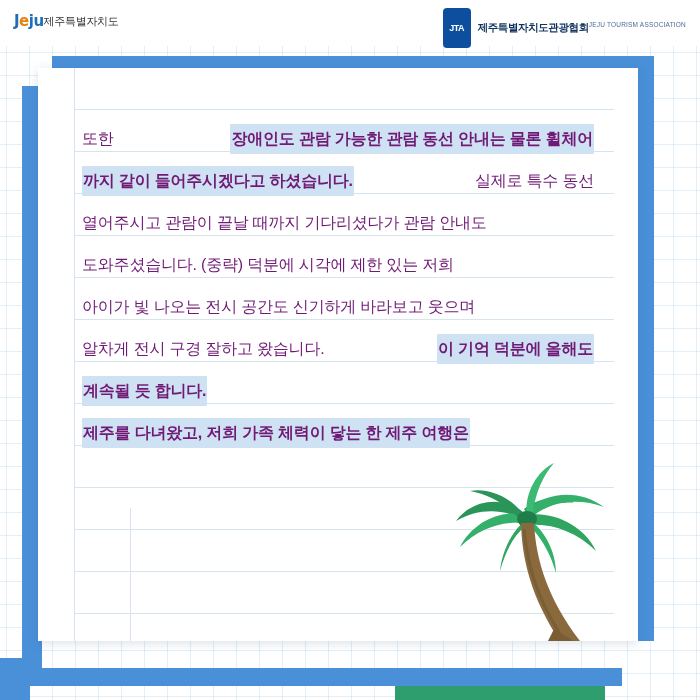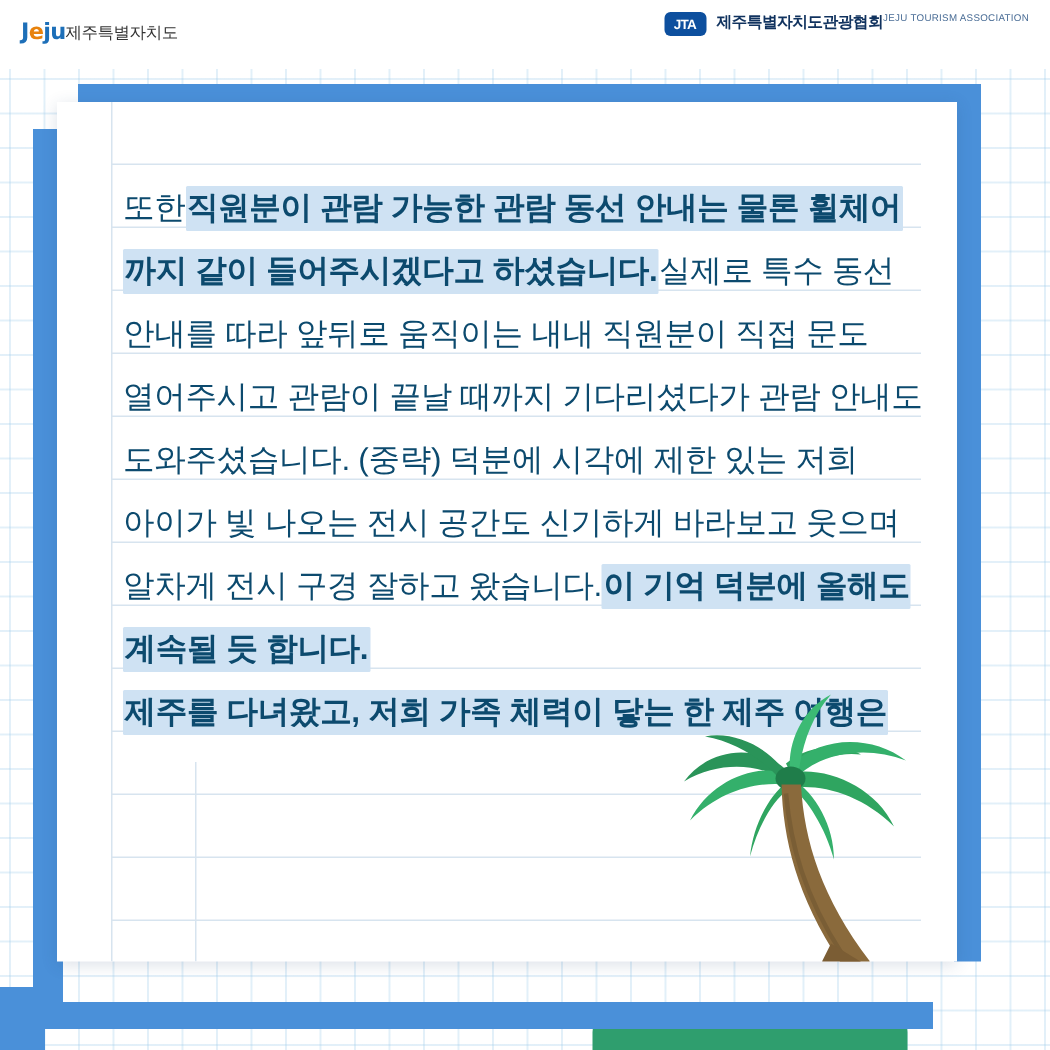--- a/index.html
+++ b/index.html
@@ -62,21 +62,21 @@
   .brand-right {
     position: absolute;
     right: 14px;
     top: 8px;
     display: flex;
     align-items: center;
     gap: 7px;
   }
   .jta-mark {
     width: 28px;
-    height: 16px;
+    height: 40px;
     border-radius: 4px;
     background: #0d4f9e;
     color: #ffffff;
     font-size: 9px;
     font-weight: bold;
     display: flex;
     align-items: center;
     justify-content: center;
     font-family: "Liberation Sans", sans-serif;
     letter-spacing: -0.5px;
@@ -169,22 +169,22 @@
   }
 
   
   .note-text {
     position: absolute;
     left: 44px;
     top: 50px;
     width: 512px;
     z-index: 6;
     font-family: "Liberation Sans", sans-serif;
-    font-size: 21px;
-    color: #0c4a6e;
+    font-size: 16px;
+    color: #701a75;
     letter-spacing: -0.2px;
   }
   .tline {
     height: 42px;
     line-height: 42px;
     display: flex;
     white-space: nowrap;
     align-items: center;
   }
   .tline.spread {
@@ -275,31 +275,28 @@
     <div class="hline" style="top:503px"></div>
     <div class="hline" style="top:545px"></div>
     <div class="vline" style="left:36px"></div>
     <div class="vline" style="left:92px; top:440px;"></div>
   </div>
 
   <div class="note-text">
 
     <div class="tline spread">
       <span class="seg">또한</span>
-      <span class="seg hl bold">직원분이 관람 가능한 관람 동선 안내는 물론 휠체어</span>
+      <span class="seg hl bold">장애인도 관람 가능한 관람 동선 안내는 물론 휠체어</span>
     </div>
 
     <div class="tline spread">
       <span class="seg hl bold">까지 같이 들어주시겠다고 하셨습니다.</span>
       <span class="seg">실제로 특수 동선</span>
     </div>
 
-    <div class="tline">
-      <span class="seg">안내를 따라 앞뒤로 움직이는 내내 직원분이 직접 문도</span>
-    </div>
 
     <div class="tline">
       <span class="seg">열어주시고 관람이 끝날 때까지 기다리셨다가 관람 안내도</span>
     </div>
 
     <div class="tline">
       <span class="seg">도와주셨습니다. (중략) 덕분에 시각에 제한 있는 저희</span>
     </div>
 
     <div class="tline">

